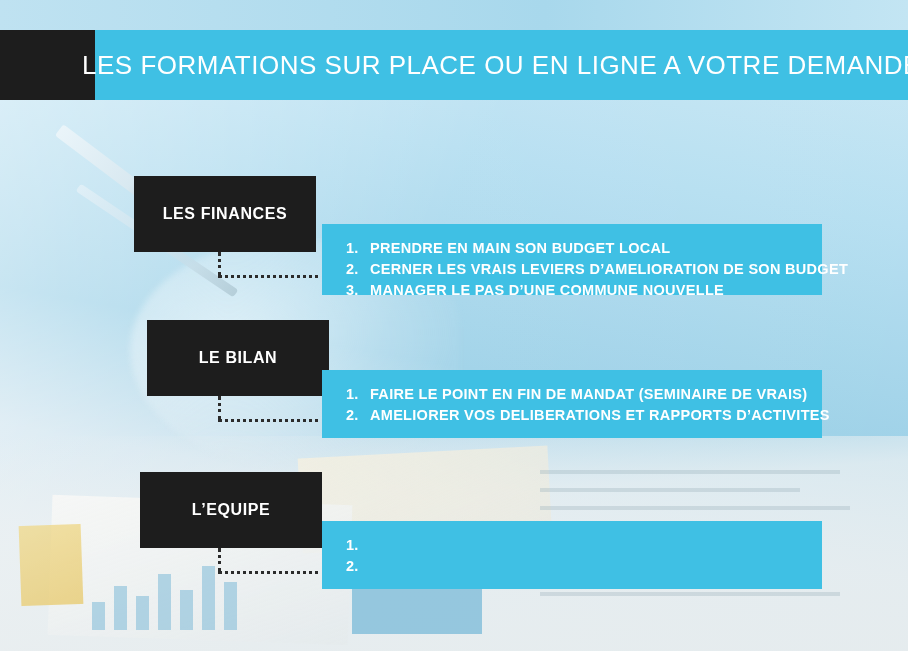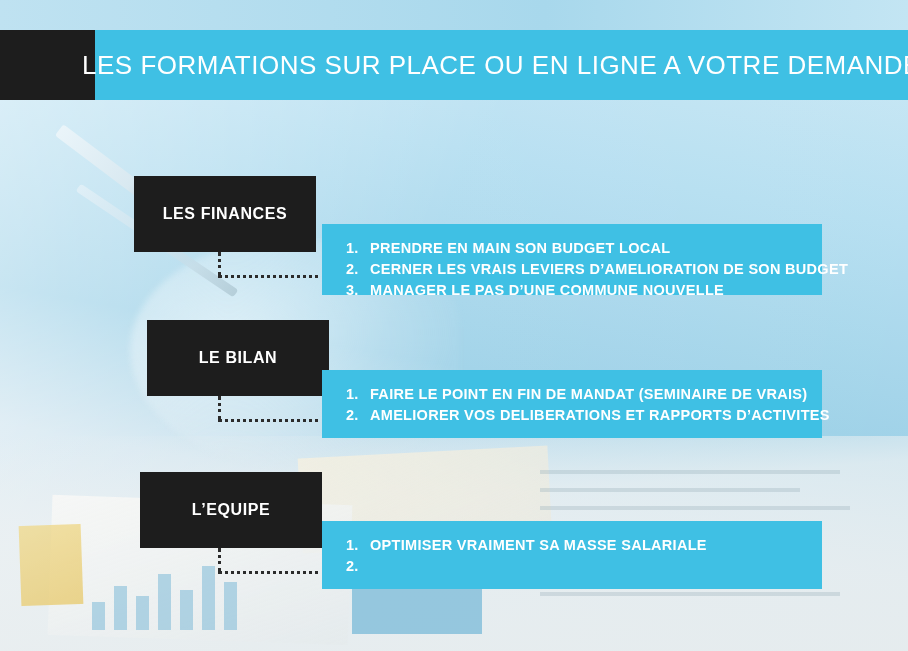--- a/index.html
+++ b/index.html
@@ -277,21 +277,20 @@
   </div>
 
   <div class="row">
     <div class="label-box" style="left:140px; top:472px;">L’EQUIPE</div>
     <div class="dots-v" style="left:218px; top:548px; height:24px;"></div>
     <div class="dots" style="left:218px; top:571px; width:108px;"></div>
     <div class="items-box" style="left:322px; top:521px; width:500px; height:68px;">
       <ol>
         <li>
           <span class="num">1.</span>
-          <span>OPTIMISER VRAIMENT SA MASSE SALARIALE</span>
         </li>
         <li>
           <span class="num">2.</span>
         </li>
       </ol>
     </div>
   </div>
 
 </div>
 

